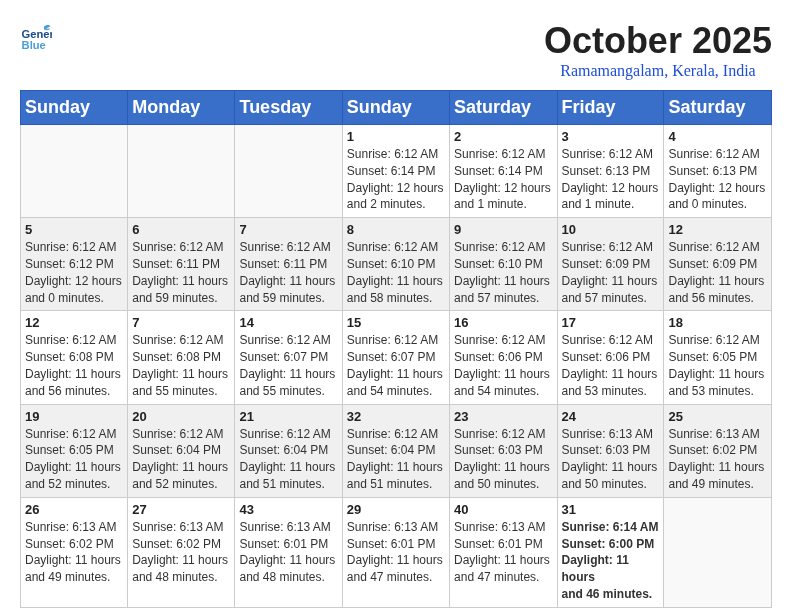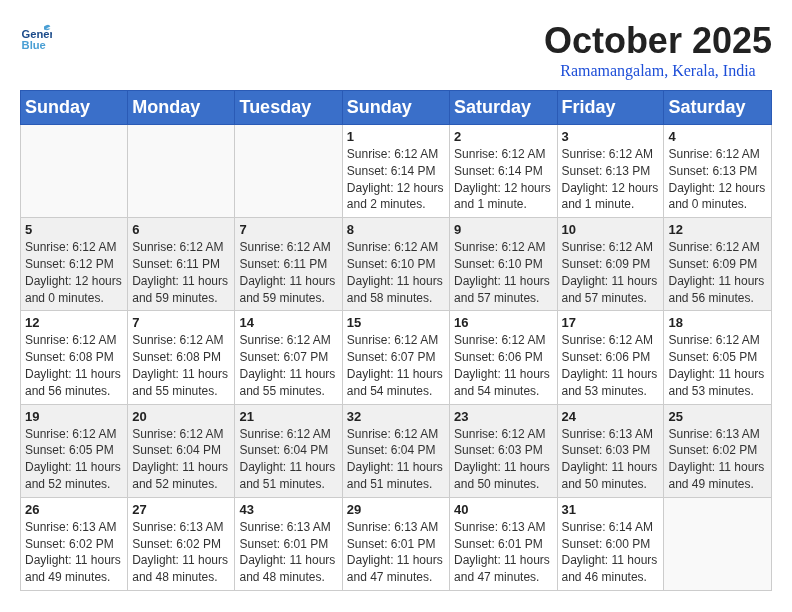--- a/index.html
+++ b/index.html
@@ -326,21 +326,21 @@
         </td>
         <td>
           <span class="day-number">40</span>
           <div class="day-info" style="white-space: pre-line;">Sunrise: 6:13 AM
 Sunset: 6:01 PM
 Daylight: 11 hours
 and 47 minutes.</div>
         </td>
         <td>
           <span class="day-number">31</span>
-          <div class="day-info" style="white-space: pre-line;">Sunrise: 6:14 AM
+          <div class="day-info" style="white-space: pre-line; font-weight: bold;">Sunrise: 6:14 AM
 Sunset: 6:00 PM
 Daylight: 11 hours
 and 46 minutes.</div>
         </td>
         <td class="empty"></td>
       </tr>
     </tbody>
 </table>
 
 </body></html>

